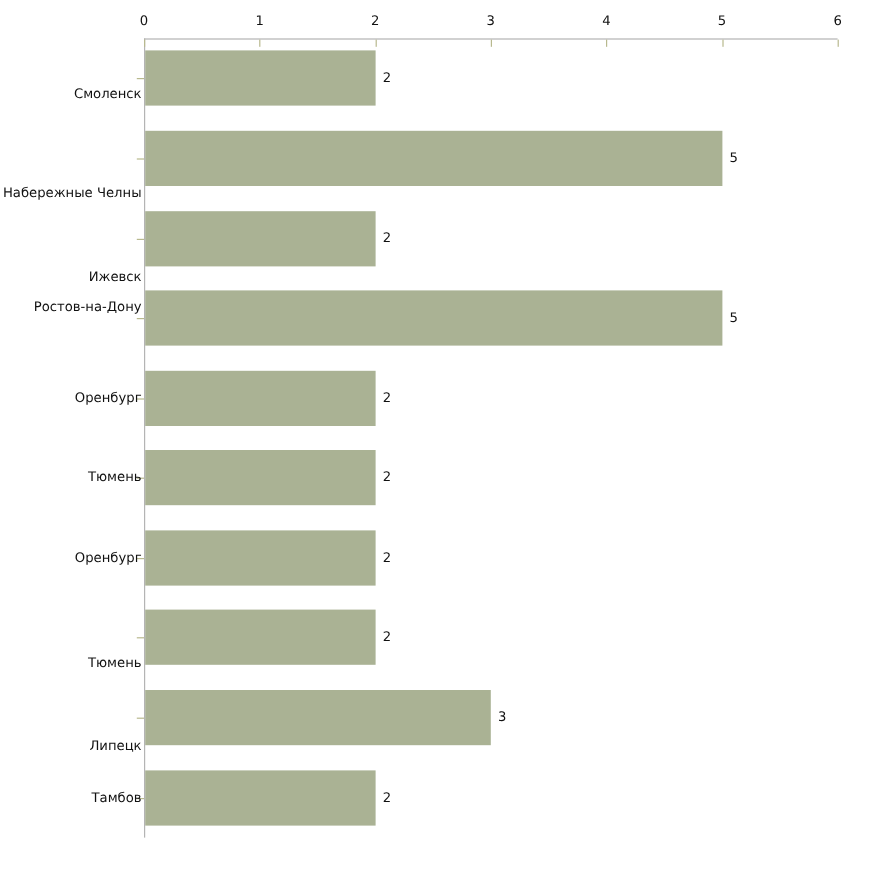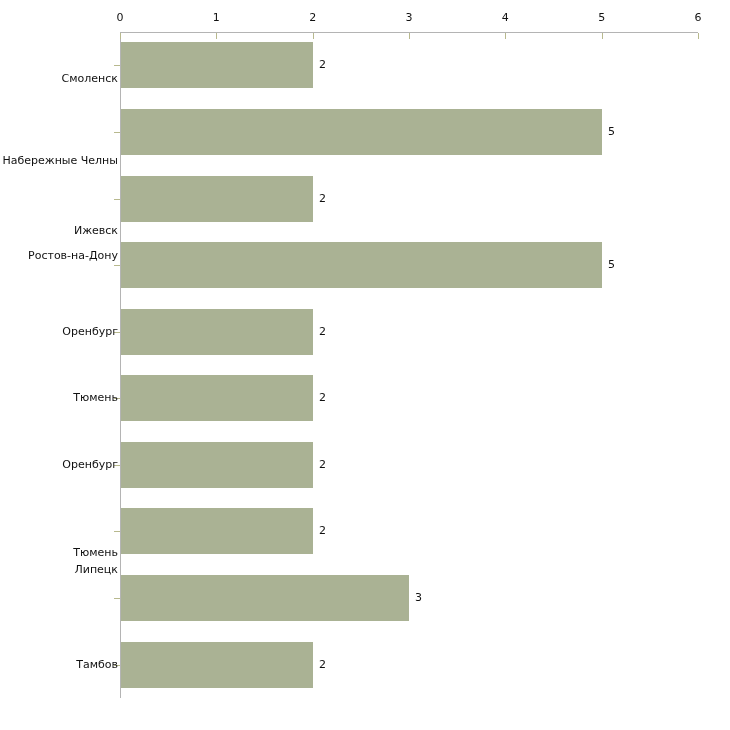--- a/index.html
+++ b/index.html
@@ -121,21 +121,21 @@
       <div class="y-tick-label" style="top: 249px; color: rgb(17, 17, 17);">Ростов-на-Дону</div>
       <div class="y-tick" style="top: 332px; background: rgb(184, 185, 142);"></div>
       <div class="y-tick-label" style="top: 324.7px; color: rgb(17, 17, 17);">Оренбург</div>
       <div class="y-tick" style="top: 398px; background: rgb(184, 185, 142);"></div>
       <div class="y-tick-label" style="top: 391.3px; color: rgb(17, 17, 17);">Тюмень</div>
       <div class="y-tick" style="top: 465px; background: rgb(184, 185, 142);"></div>
       <div class="y-tick-label" style="top: 457.9px; color: rgb(17, 17, 17);">Оренбург</div>
       <div class="y-tick" style="top: 531px; background: rgb(184, 185, 142);"></div>
       <div class="y-tick-label" style="top: 524.5px; color: rgb(17, 17, 17); margin-top: 21px;">Тюмень</div>
       <div class="y-tick" style="top: 598px; background: rgb(184, 185, 142);"></div>
-      <div class="y-tick-label" style="top: 563px; color: rgb(17, 17, 17);">Липецк</div>
+      <div class="y-tick-label" style="top: 615px; color: rgb(17, 17, 17);">Липецк</div>
       <div class="y-tick" style="top: 665px; background: rgb(184, 185, 142);"></div>
       <div class="y-tick-label" style="top: 657.7px; color: rgb(17, 17, 17);">Тамбов</div>
     </div>
   <div id="bars-layer">
       <div class="bar" title="Смоленск: 2" style="left: 121px; top: 42px; width: 192px; height: 46px; background: rgb(170, 178, 148);"></div>
       <div class="bar-value" style="left: 319px; top: 58px; color: rgb(17, 17, 17);">2</div>
       <div class="bar" title="Набережные Челны: 5" style="left: 121px; top: 109px; width: 481px; height: 46px; background: rgb(170, 178, 148);"></div>
       <div class="bar-value" style="left: 608px; top: 125px; color: rgb(17, 17, 17);">5</div>
       <div class="bar" title="Ижевск: 2" style="left: 121px; top: 176px; width: 192px; height: 46px; background: rgb(170, 178, 148);"></div>
       <div class="bar-value" style="left: 319px; top: 192px; color: rgb(17, 17, 17);">2</div>

